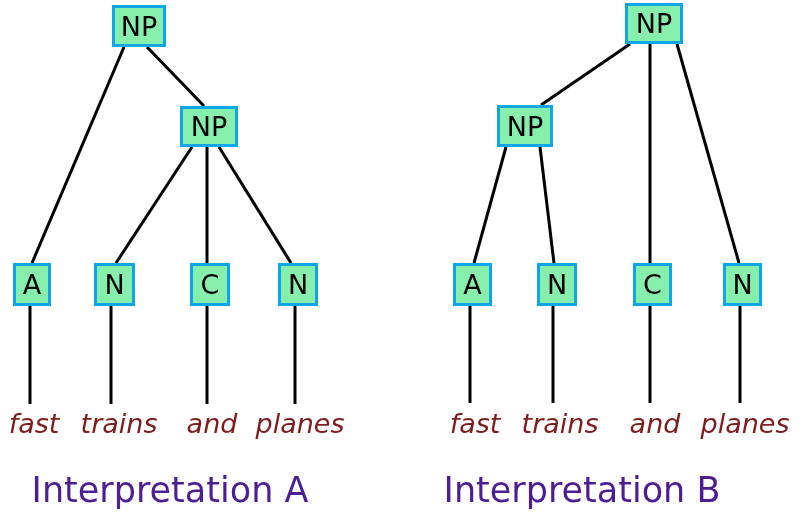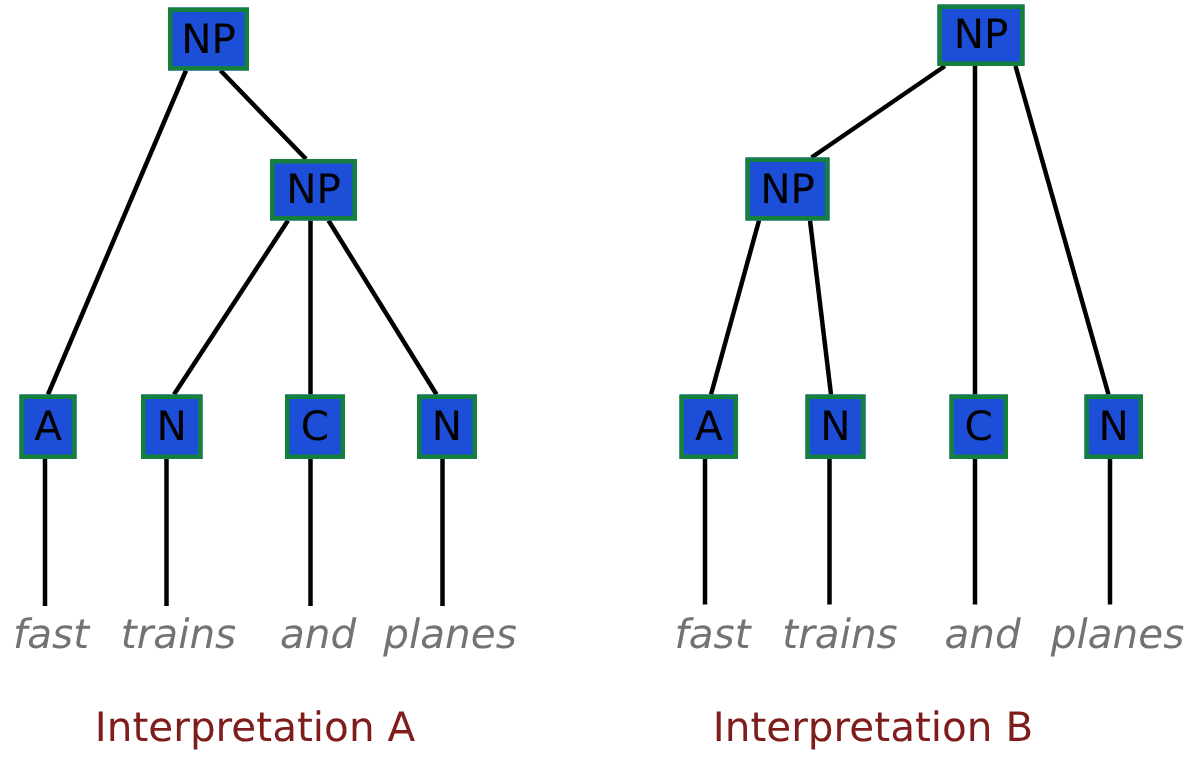--- a/index.html
+++ b/index.html
@@ -19,45 +19,45 @@
   #edges {
     position: absolute;
     left: 0;
     top: 0;
     width: 800px;
     height: 513px;
   }
   .node-box {
     position: absolute;
     box-sizing: border-box;
-    border: 3px solid #15803d;
-    background: #1d4ed8;
+    border: 3px solid #0ea5e9;
+    background: #86efac;
     display: flex;
     align-items: center;
     justify-content: center;
     font-size: 27px;
     line-height: 1;
     color: #000000;
   }
   .leaf-word {
     position: absolute;
     transform: translateX(-50%);
     font-size: 27px;
     font-style: italic;
     line-height: 1.15;
     white-space: nowrap;
-    color: #737373;
+    color: #7f1d1d;
   }
   .tree-caption {
     position: absolute;
     transform: translateX(-50%);
-    font-size: 27px;
+    font-size: 35px;
     line-height: 1.15;
     white-space: nowrap;
-    color: #7f1d1d;
+    color: #4c1d95;
   }
 </style>
 </head>
 <body>
 
 <div id="canvas">
 
   <svg id="edges" viewBox="0 0 800 513" xmlns="http://www.w3.org/2000/svg">
 
     <line x1="124" y1="47" x2="32" y2="263" stroke="#000" stroke-width="3"></line>

